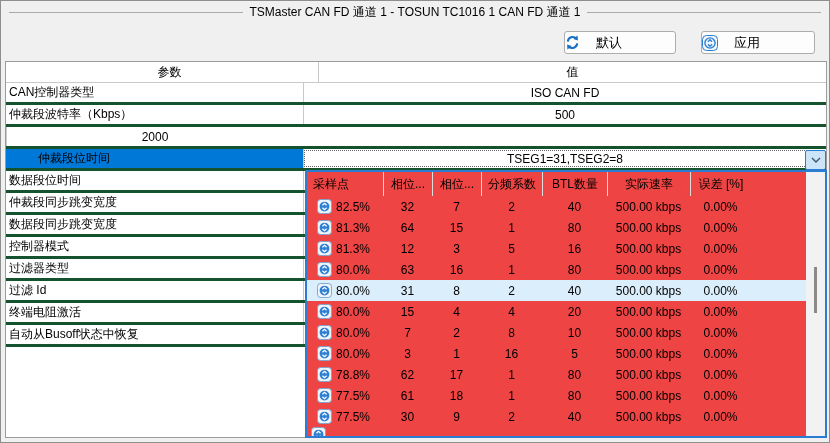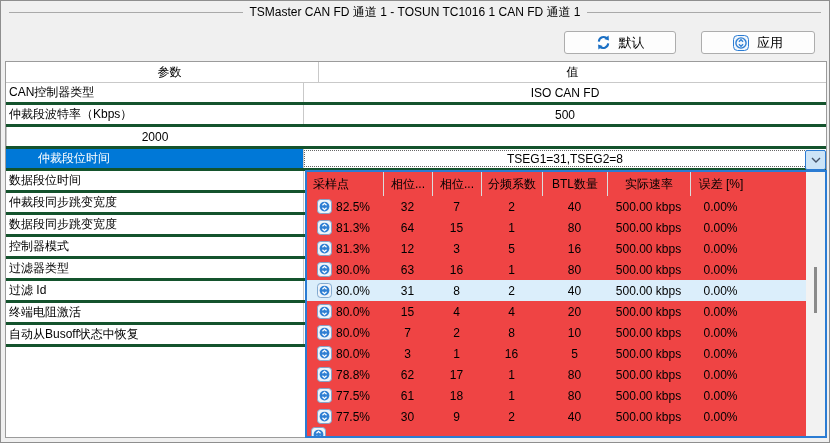--- a/index.html
+++ b/index.html
@@ -19,21 +19,21 @@
     display: flex; align-items: center;
     font-size: 12px;
     text-align: center;
   }
   .gb-title .line { flex: 1; height: 1px; background: #a9a9a9; }
   .gb-title .txt { padding: 0 7px; white-space: nowrap; }
   
   .btn {
     position: absolute; top: 30px; height: 23px;
     background: #fdfdfd; border: 1px solid #adadad; border-radius: 3px;
-    display: flex; align-items: center; justify-content: center; gap: 8px;
+    display: flex; align-items: center; gap: 16px;
     font-size: 13px; cursor: pointer;
   }
   .btn-default { left: 563px; width: 112px; }
   .btn-apply  { left: 700px; width: 114px; }
   .btn svg { display: block; }
   
   .ptable {
     position: absolute; left: 4px; top: 60px; width: 822px; height: 377px;
     background: #fff; border: 1px solid #9b9b9b;
   }
@@ -51,21 +51,21 @@
     border-bottom: 3px solid #14532d;
   }
   .p-cell {
     display: flex; align-items: center; padding-left: 3px;
     white-space: nowrap; overflow: hidden;
   }
   .v-cell {
     position: relative; border-left: 1px solid #c9c9c9;
     display: flex; align-items: center; justify-content: center;
   }
-  .p-row.selected .p-cell { background: #0078d7; color: #ffffff; padding-left: 32px; }
+  .p-row.selected .p-cell { background: #0078d7; color: #000000; padding-left: 32px; }
   .p-row.selected .v-cell { outline: 1px dotted #666; outline-offset: -2px; }
   .combo-btn {
     display: none;
     position: absolute; right: 0px; top: 1px; width: 21px; height: 20px;
     background: #cce4f7; border: 1px solid #2b7cd3; border-radius: 2px;
     align-items: center; justify-content: center; cursor: pointer;
   }
   .p-row.selected .combo-btn { display: flex; }
   
   .dd-panel {

